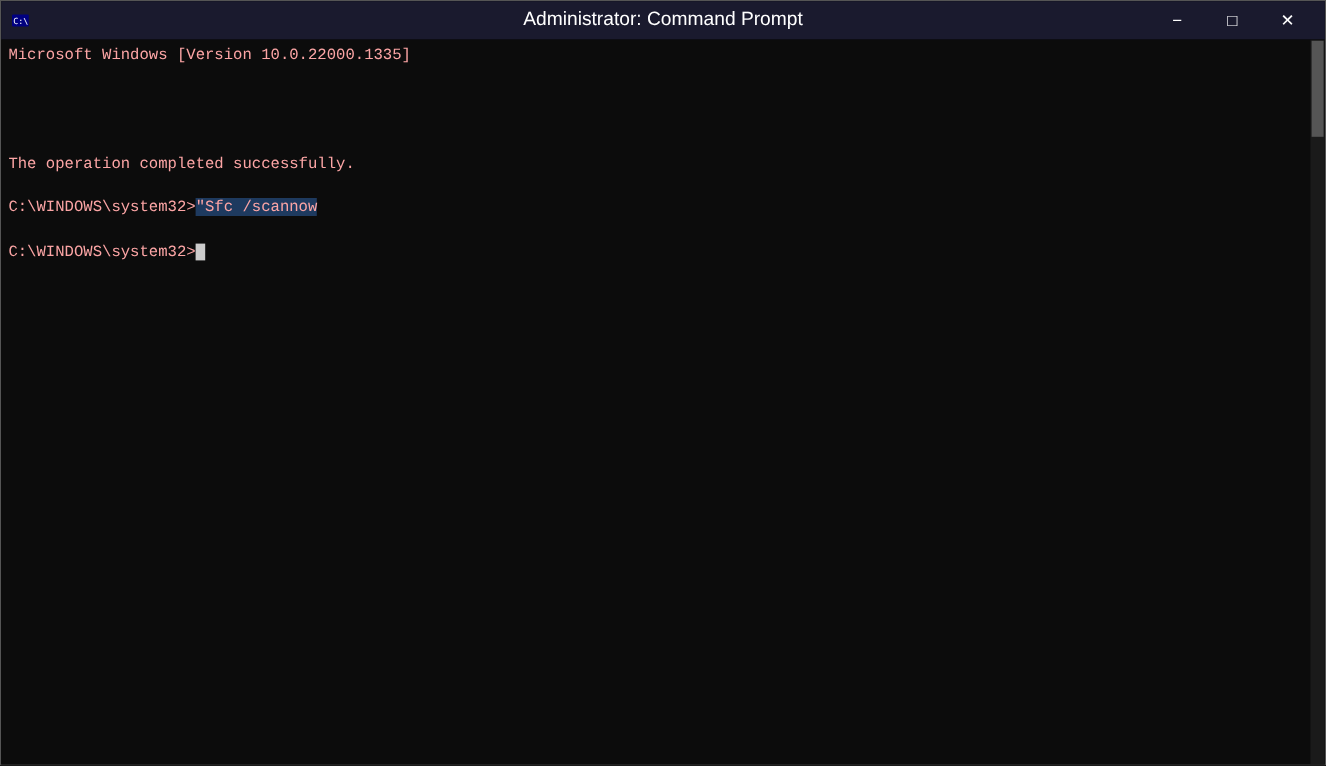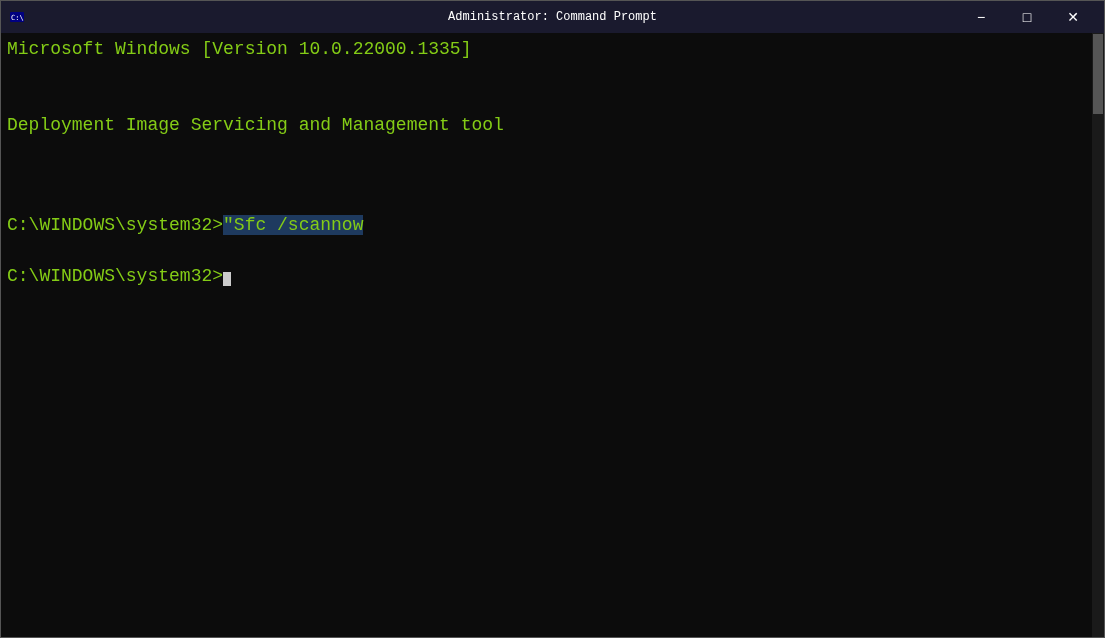--- a/index.html
+++ b/index.html
@@ -43,22 +43,22 @@
       justify-content: center;
     }
 
     .title-bar-icon svg {
       width: 16px;
       height: 16px;
     }
 
     .title-bar-text {
       color: #fff;
-      font-family: Liberation Mono, monospace;
-      font-size: 12px;
+      font-family: Liberation Sans, sans-serif;
+      font-size: 16px;
       flex: 1;
       text-align: center;
       position: absolute;
       left: 50%;
       transform: translateX(-50%);
     }
 
     .title-bar-controls {
       margin-left: auto;
       display: flex;
@@ -108,22 +108,22 @@
       height: 80px;
       margin: 1px auto;
     }
 
     .terminal-content {
       padding-right: 14px;
     }
 
     .line {
       white-space: pre;
-      color: #84cc16;
-      font-size: 18px;
+      color: #fca5a5;
+      font-size: 13px;
       min-height: 1.4em;
     }
 
     .line.empty {
       min-height: 1.4em;
     }
 
     .cursor {
       display: inline-block;
       width: 8px;
@@ -154,23 +154,23 @@
       <button class="title-btn">−</button>
       <button class="title-btn">□</button>
       <button class="title-btn close">✕</button>
     </div>
   </div>
   <div class="terminal-body">
     <div class="terminal-content">
       <div class="line">Microsoft Windows [Version 10.0.22000.1335]</div>
       <div class="line empty"></div>
       <div class="line empty"></div>
-      <div class="line">Deployment Image Servicing and Management tool</div>
       <div class="line empty"></div>
       <div class="line empty"></div>
+      <div class="line">The operation completed successfully.</div>
       <div class="line empty"></div>
       <div class="line">C:\WINDOWS\system32&gt;<span style="background:#1e3a5f;">"Sfc /scannow</span></div>
       <div class="line empty"></div>
       <div class="line">C:\WINDOWS\system32&gt;<span class="cursor"></span></div>
     </div>
     <div class="scrollbar">
       <div class="scrollbar-thumb"></div>
     </div>
   </div>
 </div>

